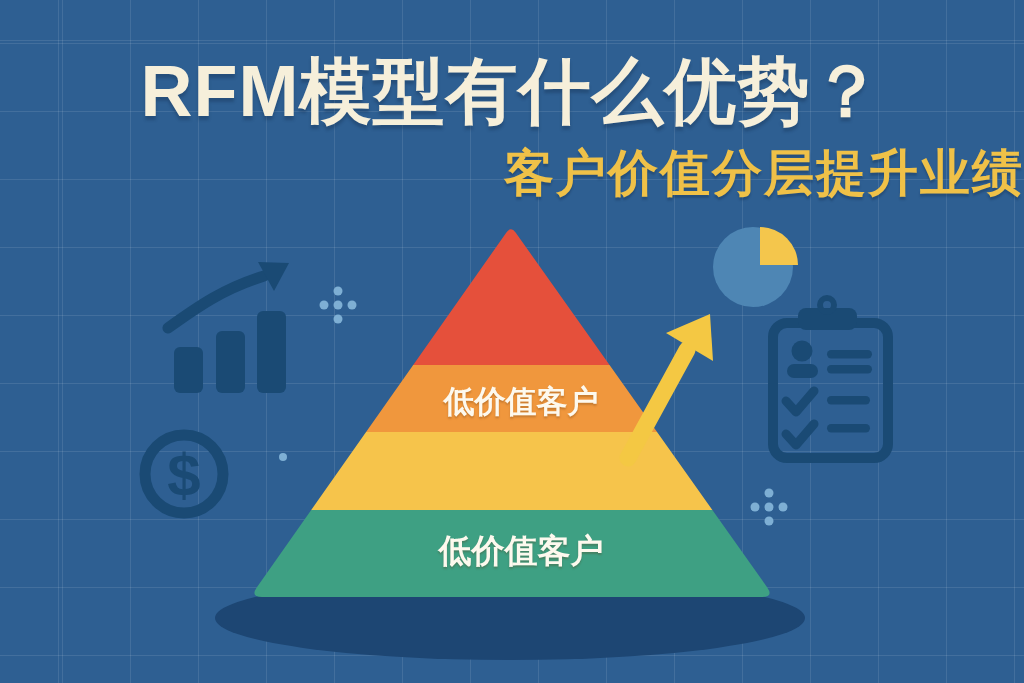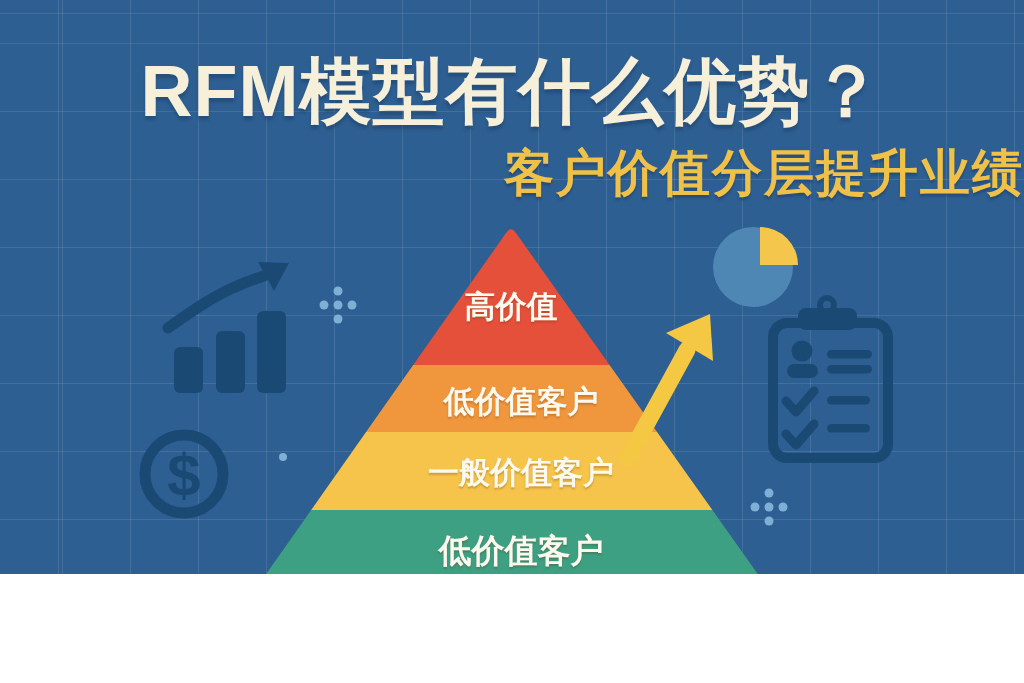--- a/index.html
+++ b/index.html
@@ -1,18 +1,18 @@
 <!DOCTYPE html>
 <html><head>
 <meta charset="utf-8">
 <style>
   html,body { margin:0; padding:0; }
   .canvas {
     position:relative;
-    width:1024px; height:574px;
+    width:1024px; height:683px;
     overflow:hidden;
     background-color:#2E5F92;
     background-image:
       repeating-linear-gradient(to right, rgba(255,255,255,0.10) 0 1px, transparent 1px 68px),
       repeating-linear-gradient(to bottom, rgba(255,255,255,0.10) 0 1px, transparent 1px 68px);
     background-position: 62px 43px;
     font-family:"Liberation Sans", sans-serif;
   }
   .abs { position:absolute; }
   .title {
@@ -118,19 +118,17 @@
       <rect x="240" y="510" width="545" height="90" fill="#3EA083"></rect>
     </g>
 
     <g fill="#F4C843" stroke="#F4C843">
       <path d="M 628 458 L 687 350" fill="none" stroke-width="17" stroke-linecap="round"></path>
       <polygon points="710,314 713,361 666,333" stroke="none"></polygon>
     </g>
   </svg>
 
   <div class="tier-label top">
-    <div>高价值</div>
   </div>
   <div class="tier-label row2">低价值客户</div>
-  <div class="tier-label row3">一般价值客户</div>
   <div class="tier-label row4">低价值客户</div>
 
 </div>
 
 </body></html>

